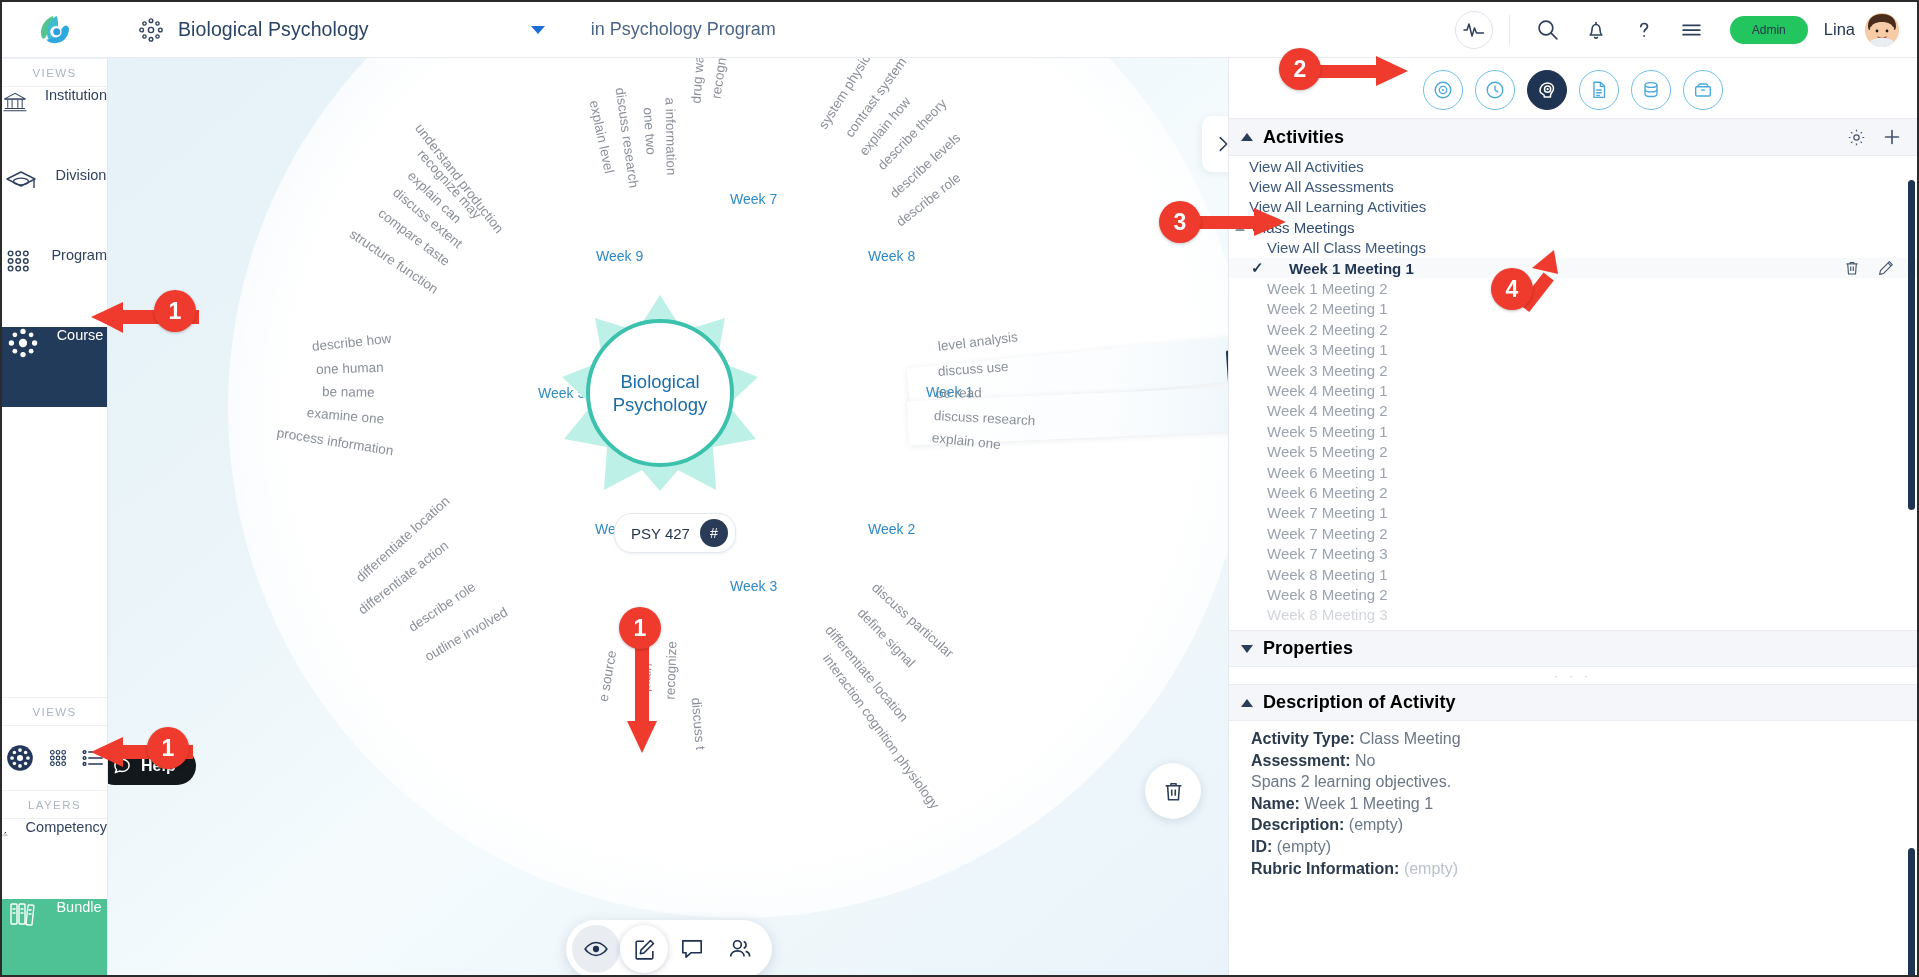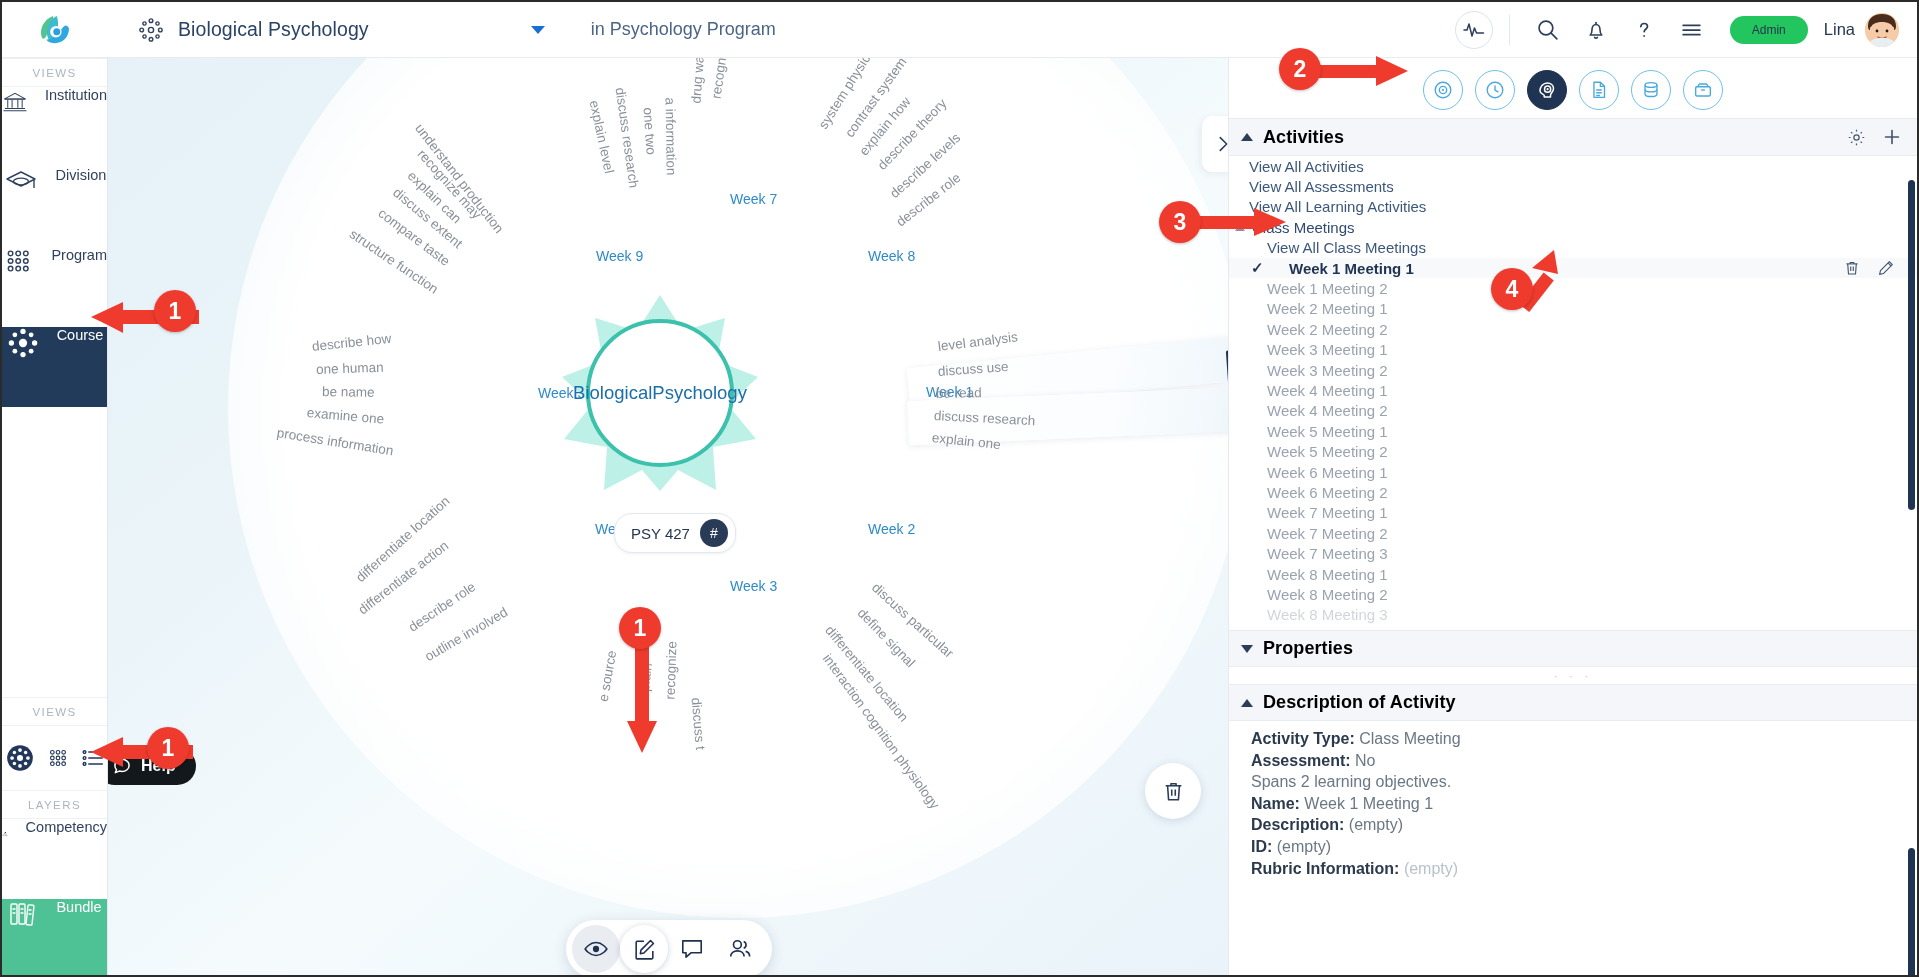--- a/index.html
+++ b/index.html
@@ -133,21 +133,21 @@
   }
   .hub {
     position:absolute; left: 452px; top: 235px;
     width: 200px; height: 200px;
   }
   .hub-star { position:absolute; inset:0; }
   .hub-circle {
     position:absolute; left: 26px; top: 26px;
     width: 148px; height: 148px; border-radius:50%;
     background:#fff; border: 4px solid #3cc1ad;
-    display:flex; flex-direction:row;
+    display:flex; flex-direction:column;
     align-items:center; justify-content:center;
   }
   .hub-title {
     font-size: 18.5px; color:#1b6ea8; line-height: 1.25;
     text-align:center; font-weight: 400;
   }
   .code-pill {
     position:absolute; left: 506px; top: 455px;
     display:flex; align-items:center; gap:10px;
     background:#fff; border:1px solid #e4e9ef;

